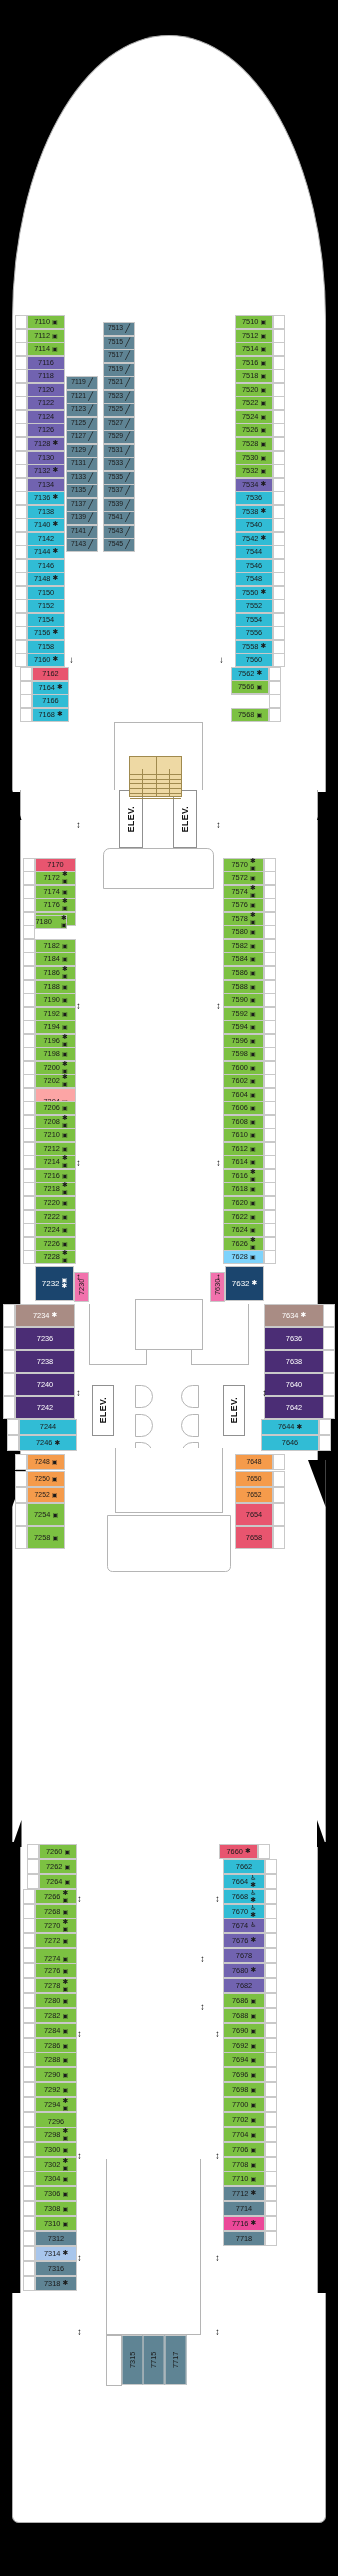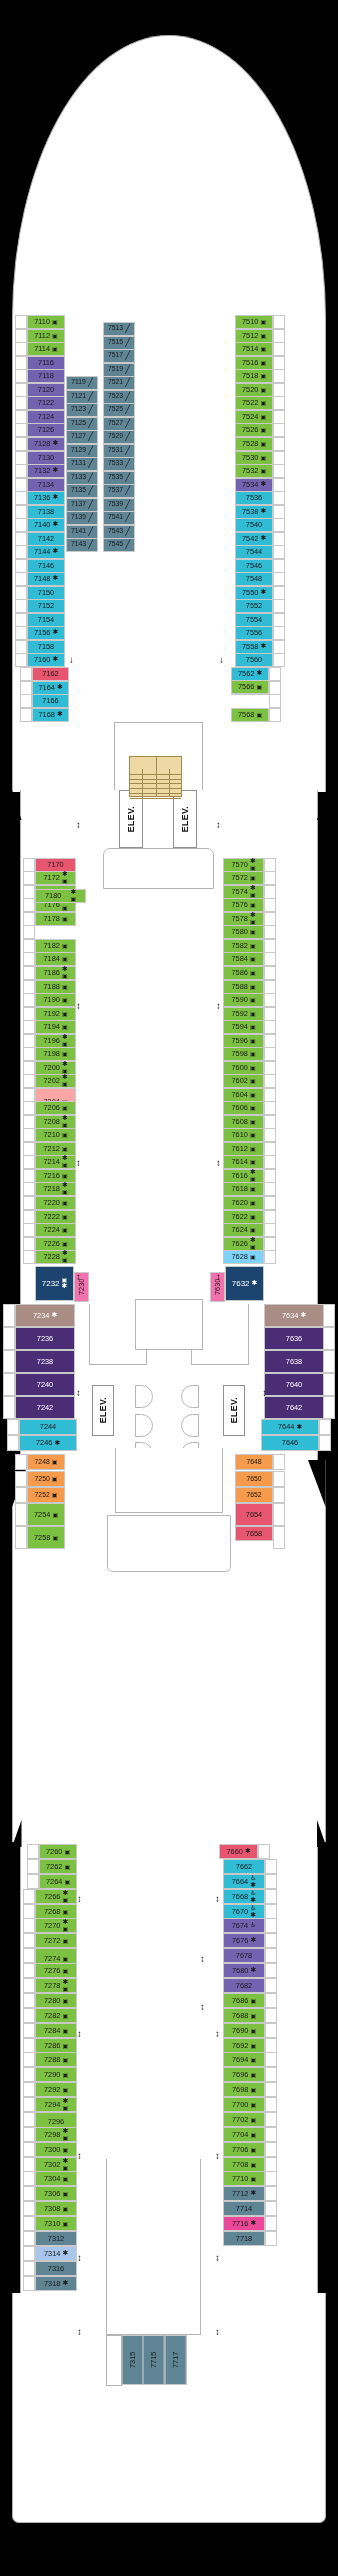--- a/index.html
+++ b/index.html
@@ -491,21 +491,21 @@
         <span class="ic" style="margin-left: 0px; font-size: 6.8px;">✱</span>
         <span class="ic" style="margin-left: 0px; font-size: 6px;">▣</span>
       </span>
     </div>
     <div class="fill" style="left: 23px; top: 912px; width: 12px; height: 13.5px;"></div>
     <div class="cab" style="left: 35px; top: 912px; width: 41px; height: 13.5px; background: rgb(124, 193, 66); font-size: 7.4px;">
       <span class="num">7178</span>
       <span class="ic"><span class="ic" style="margin-left: 0px; font-size: 6px;">▣</span></span>
     </div>
     <div class="fill" style="left: 23px; top: 925px; width: 12px; height: 13.5px;"></div>
-    <div class="cab" style="left: 35px; top: 889px; width: 51px; height: 13.5px; background: rgb(124, 193, 66); font-size: 7.4px; gap: 7px;">
+    <div class="cab" style="left: 35px; top: 915px; width: 32px; height: 13.5px; background: rgb(124, 193, 66); font-size: 7.4px; gap: 7px;">
       <span class="num">7180</span>
       <span class="ic-col" style="margin-left: 2px;">
         <span class="ic" style="margin-left: 0px; font-size: 6.8px;">✱</span>
         <span class="ic" style="margin-left: 0px; font-size: 6px;">▣</span>
       </span>
     </div>
     <div class="fill" style="left: 23px; top: 939px; width: 12px; height: 13.5px;"></div>
     <div class="cab" style="left: 35px; top: 939px; width: 41px; height: 13.5px; background: rgb(124, 193, 66); font-size: 7.4px;">
       <span class="num">7182</span>
       <span class="ic"><span class="ic" style="margin-left: 0px; font-size: 6px;">▣</span></span>
@@ -926,21 +926,21 @@
     </div>
     <div class="fill" style="left: 273px; top: 1487px; width: 12px; height: 16px;"></div>
     <div class="cab" style="left: 235px; top: 1487px; width: 38px; height: 16px; background: rgb(245, 155, 75); font-size: 6.8px;">
       <span class="num">7652</span>
     </div>
     <div class="fill" style="left: 273px; top: 1503px; width: 12px; height: 23px;"></div>
     <div class="cab" style="left: 235px; top: 1503px; width: 38px; height: 23px; background: rgb(232, 85, 111); font-size: 7.4px;">
       <span class="num">7654</span>
     </div>
     <div class="fill" style="left: 273px; top: 1526px; width: 12px; height: 23px;"></div>
-    <div class="cab" style="left: 235px; top: 1526px; width: 38px; height: 15px; background: rgb(232, 85, 111); font-size: 7.4px;">
+    <div class="cab" style="left: 235px; top: 1526px; width: 38px; height: 23px; background: rgb(232, 85, 111); font-size: 7.4px;">
       <span class="num">7658</span>
     </div>
     <div class="stair" style="left: 93px; top: 1319px; width: 50px; height: 38px;">
       <div class="tread" style="top: 13.5px;"></div>
       <div class="tread" style="top: 17.6px;"></div>
       <div class="tread" style="top: 21.6px;"></div>
       <div class="tread" style="top: 26px;"></div>
       <div class="tread" style="top: 30px;"></div>
       <div class="tread" style="top: 34px;"></div>
       <div class="riser" style="left: 24px;"></div>

